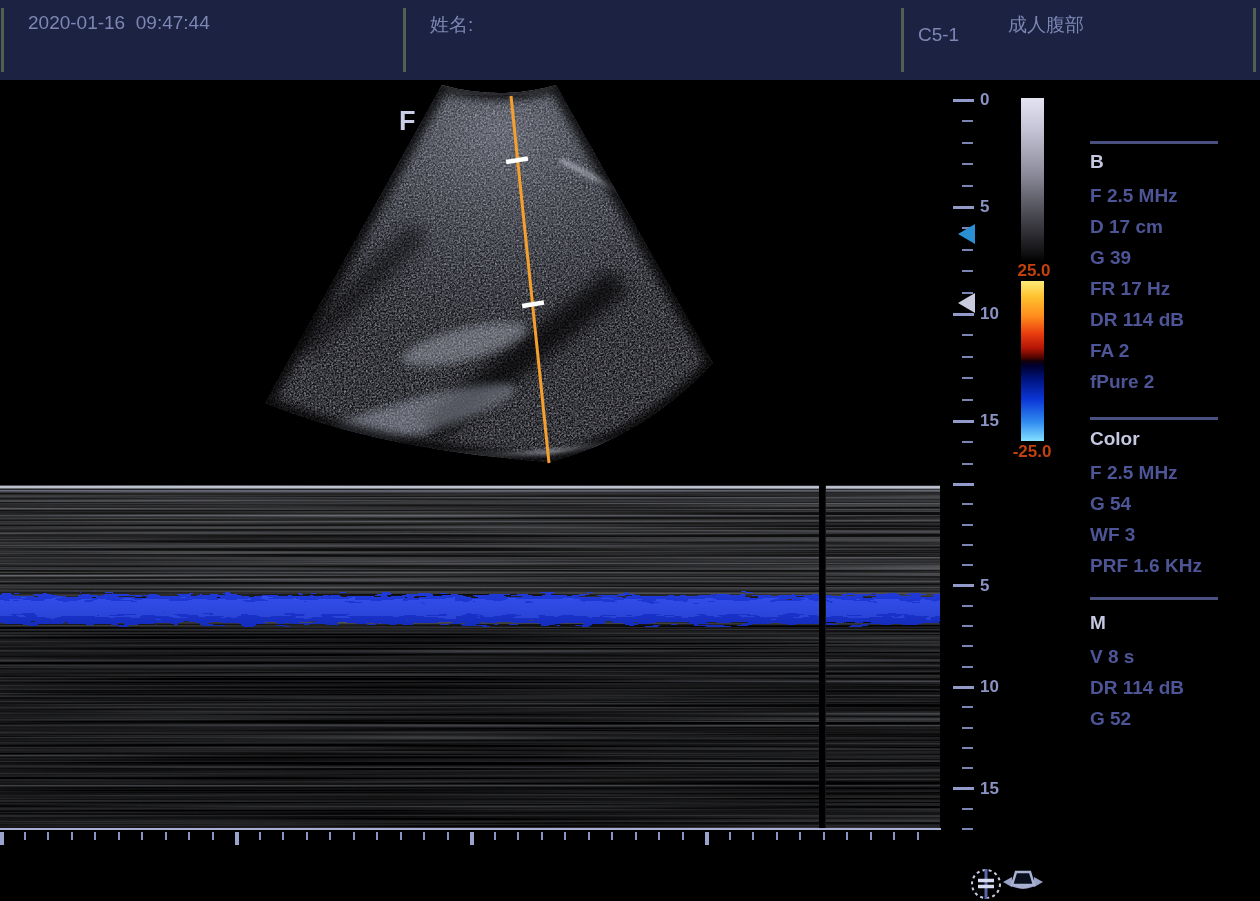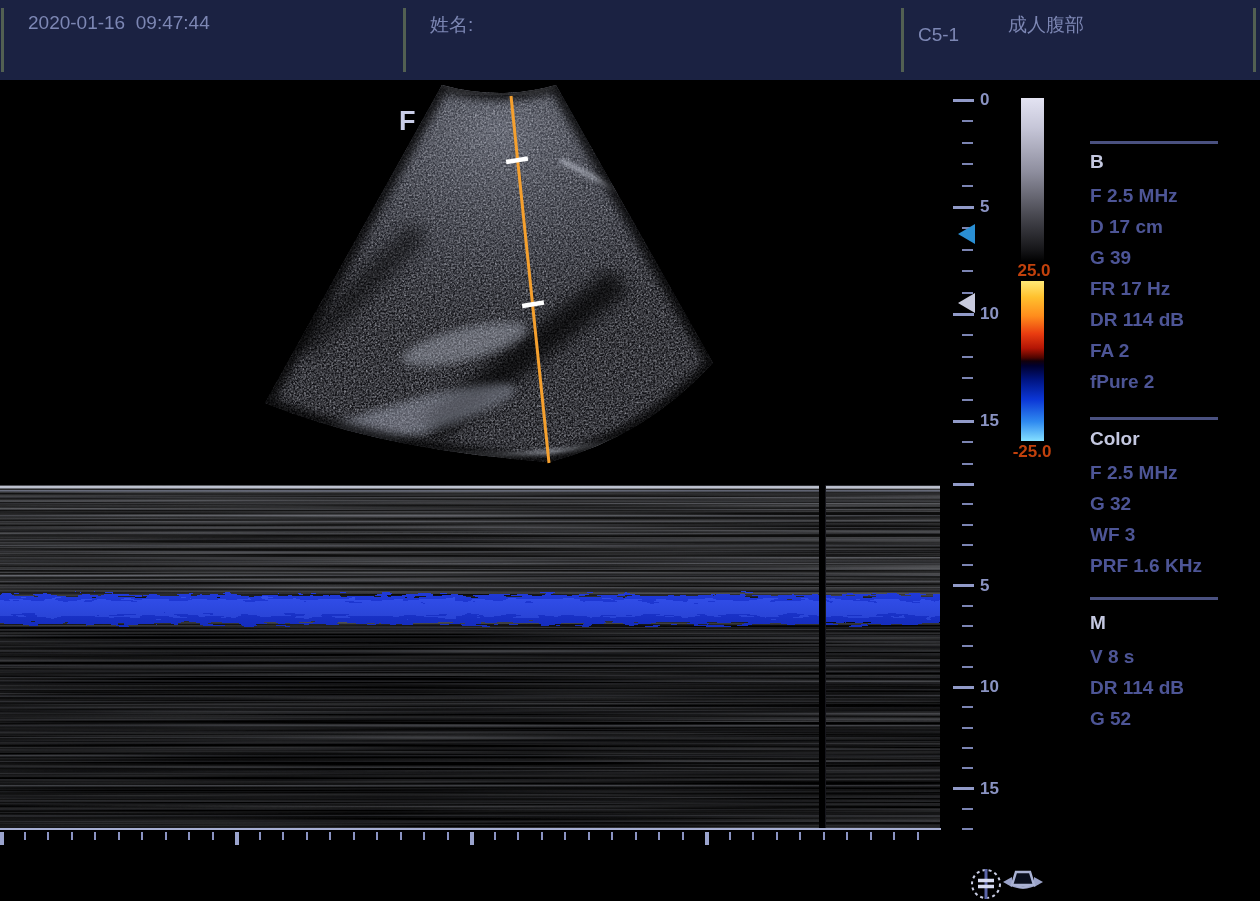--- a/index.html
+++ b/index.html
@@ -231,21 +231,21 @@
   <div class="prow" style="top:216px">D 17 cm</div>
   <div class="prow" style="top:247px">G 39</div>
   <div class="prow" style="top:278px">FR 17 Hz</div>
   <div class="prow" style="top:309px">DR 114 dB</div>
   <div class="prow" style="top:340px">FA 2</div>
   <div class="prow" style="top:371px">fPure 2</div>
 
   <div class="pdivider" style="top:417px"></div>
   <div class="ptitle" style="top:428px">Color</div>
   <div class="prow" style="top:462px">F 2.5 MHz</div>
-  <div class="prow" style="top:493px">G 32</div>
+  <div class="prow" style="top:493px">G 54</div>
   <div class="prow" style="top:524px">WF 3</div>
   <div class="prow" style="top:555px">PRF 1.6 KHz</div>
 
   <div class="pdivider" style="top:597px"></div>
   <div class="ptitle" style="top:612px">M</div>
   <div class="prow" style="top:646px">V 8 s</div>
   <div class="prow" style="top:677px">DR 114 dB</div>
   <div class="prow" style="top:708px">G 52</div>
 
   <svg class="bicon" style="left:969px;top:866px" width="34" height="36" viewBox="0 0 34 36">

